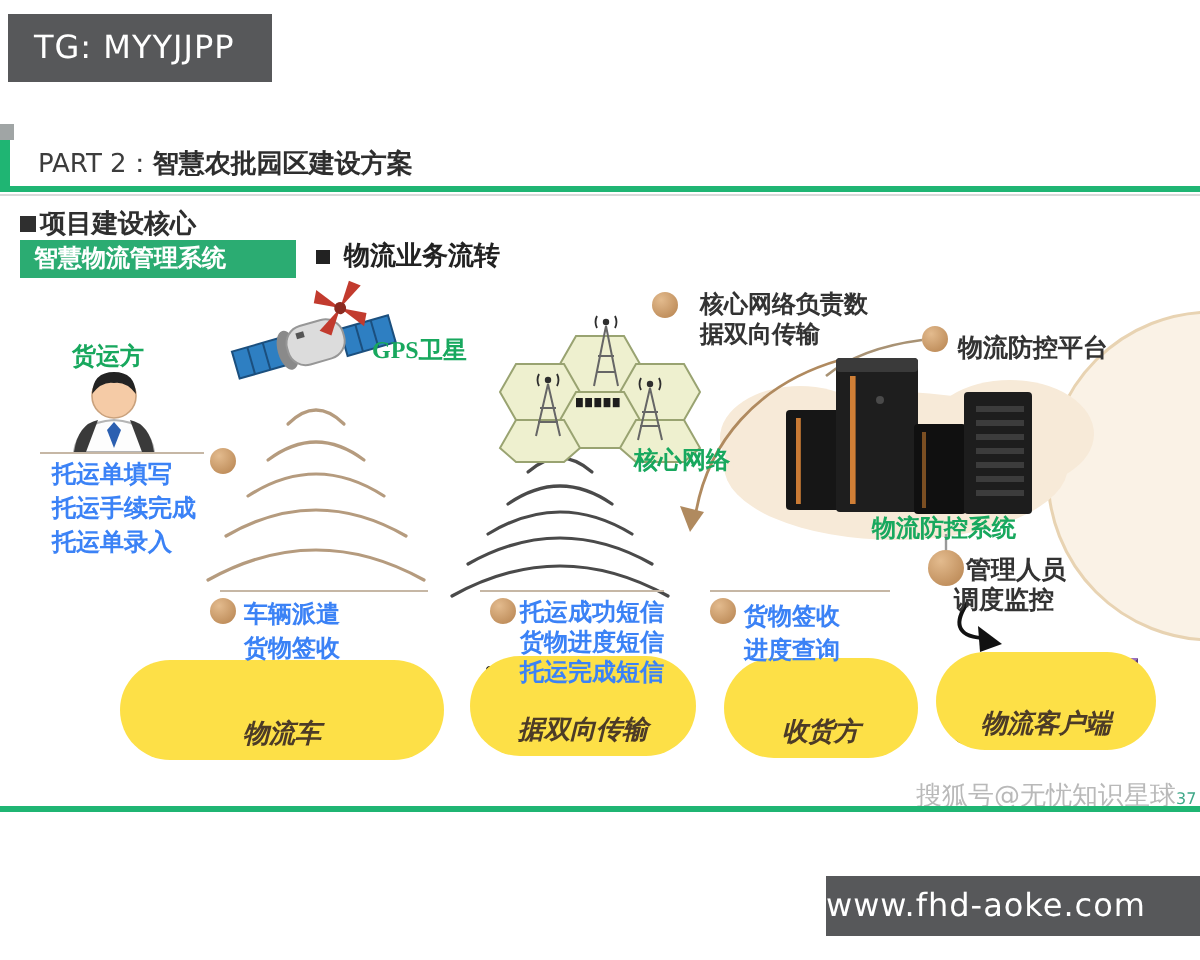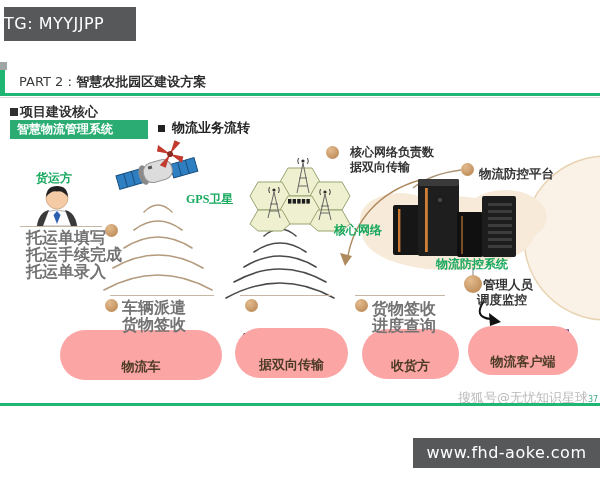--- a/index.html
+++ b/index.html
@@ -3,54 +3,54 @@
 <meta charset="utf-8">
 <style>
   html,body{margin:0;padding:0;background:#ffffff;}
   #stage{
     position:relative;width:600px;height:480px;overflow:hidden;background:#ffffff;
     font-family:"DejaVu Sans","Liberation Sans",sans-serif;color:#3f3f3f;
   }
   .abs{position:absolute;}
   
   .tg-badge{left:4px;top:7px;width:132px;height:34px;background:#57585a;color:#fff;
-    font-size:16px;line-height:34px;box-sizing:border-box;letter-spacing:.5px;}
+    font-size:16px;line-height:34px;padding-left:13px;box-sizing:border-box;letter-spacing:.5px;}
   
   .corner-sq{left:0;top:62px;width:7px;height:8px;background:#a0a5a5;}
   .part-bar{left:0;top:70px;width:5px;height:25px;background:#1fb573;}
   .part-title{left:19px;top:73px;font-size:13px;color:#3c3c3c;white-space:nowrap;}
   .part-title b{font-weight:bold;color:#2e2e2e;}
   .hr-green{left:0;top:93px;width:600px;height:3px;background:#1fb573;}
   .hr-gray{left:0;top:97px;width:600px;height:1px;background:#d9d9d9;}
   
   .sec-head{left:10px;top:103px;font-size:13px;font-weight:bold;color:#2f2f2f;}
   .sq{display:inline-block;width:8px;height:8px;background:#2f2f2f;margin-right:2px;}
   .banner{left:10px;top:120px;width:138px;height:19px;background:#2bac72;color:#fff;
     font-size:12px;font-weight:bold;line-height:19px;padding-left:7px;box-sizing:border-box;}
   .flow-sq{left:158px;top:125px;width:7px;height:7px;background:#222;}
   .flow-title{left:172px;top:119px;font-size:13px;font-weight:bold;color:#222;}
   
   .glabel{font-size:12px;font-weight:bold;color:#18a85e;white-space:nowrap;font-family:Liberation Serif, serif;}
-  .note{font-size:16px;font-weight:600;color:#737373;line-height:17px;white-space:nowrap;}
+  .note{font-size:12px;font-weight:600;color:#3b82f6;line-height:17px;white-space:nowrap;}
   .dlabel{font-size:12px;font-weight:bold;color:#333;line-height:15px;white-space:nowrap;}
   
   .dot{border-radius:50%;background:radial-gradient(circle at 35% 30%,#e3bb8e,#b5814d);}
   .dot13{width:13px;height:13px;}
   .dot18{width:18px;height:18px;}
   .divider{height:1px;background:#c6b7a5;}
   
-  .card{background:#fca5a5;border-radius:26px;}
+  .card{background:#fde047;border-radius:26px;font-style:italic;}
   .card-label{position:absolute;left:0;right:0;bottom:4px;text-align:center;
     font-size:13px;font-weight:bold;color:#4c3b27;}
   
   .watermark{left:458px;top:389px;font-size:13px;color:#b9b9b9;white-space:nowrap;}
   .wm-num{font-size:8px;color:#41a98a;}
   .hr-green-bot{left:0;top:403px;width:600px;height:3px;background:#1fb573;}
   .site-box{left:413px;top:438px;width:187px;height:30px;background:#57585a;color:#fff;
-    font-size:16px;text-align:center;line-height:30px;letter-spacing:.5px;}
+    font-size:16px;line-height:30px;letter-spacing:.5px;}
   svg{display:block;}
 </style>
 </head>
 <body>
 
 <div id="stage">
 
   <div class="abs tg-badge">TG: MYYJJPP</div>
 
   <div class="abs corner-sq"></div>
@@ -272,22 +272,22 @@
     <div class="card-label">据双向传输</div>
   </div>
   <div class="abs card" style="left:362px;top:329px;width:97px;height:50px;">
     <div class="card-label">收货方</div>
   </div>
   <div class="abs card" style="left:468px;top:326px;width:110px;height:49px;">
     <div class="card-label">物流客户端</div>
   </div>
 
   <div class="abs glabel" style="left:36px;top:170px;">货运方</div>
-  <div class="abs glabel" style="left:186px;top:167px;margin-top:24px;">GPS卫星</div>
-  <div class="abs glabel" style="left:334px;top:222px;">核心网络</div>
+  <div class="abs glabel" style="left:186px;top:167px;">GPS卫星</div>
+  <div class="abs glabel" style="left:317px;top:222px;">核心网络</div>
   <div class="abs glabel" style="left:436px;top:256px;">物流防控系统</div>
 
   <div class="abs divider" style="left:20px;top:226px;width:82px;"></div>
   <div class="abs dot dot13" style="left:105px;top:224px;"></div>
   <div class="abs note" style="left:26px;top:229px;">
     <div>托运单填写</div>
     <div>托运手续完成</div>
     <div>托运单录入</div>
   </div>
 
@@ -308,20 +308,25 @@
 
   <div class="abs divider" style="left:110px;top:295px;width:104px;"></div>
   <div class="abs dot dot13" style="left:105px;top:299px;"></div>
   <div class="abs note" style="left:122px;top:299px;">
     <div>车辆派遣</div>
     <div>货物签收</div>
   </div>
 
   <div class="abs divider" style="left:240px;top:295px;width:92px;"></div>
   <div class="abs dot dot13" style="left:245px;top:299px;"></div>
+  <div class="abs note" style="left:260px;top:299px;line-height:15px;">
+    <div>托运成功短信</div>
+    <div>货物进度短信</div>
+    <div>托运完成短信</div>
+  </div>
 
   <div class="abs divider" style="left:355px;top:295px;width:90px;"></div>
   <div class="abs dot dot13" style="left:355px;top:299px;"></div>
   <div class="abs note" style="left:372px;top:300px;">
     <div>货物签收</div>
     <div>进度查询</div>
   </div>
 
   <div class="abs watermark"><span>搜狐号@无忧知识星球</span><span class="wm-num">37</span></div>
   <div class="abs hr-green-bot"></div>

